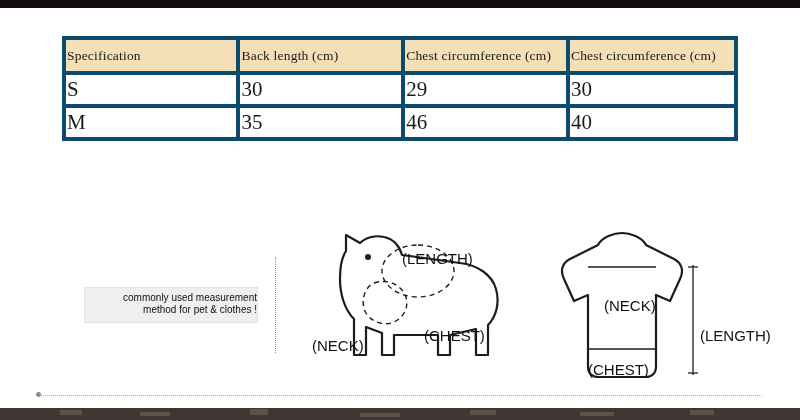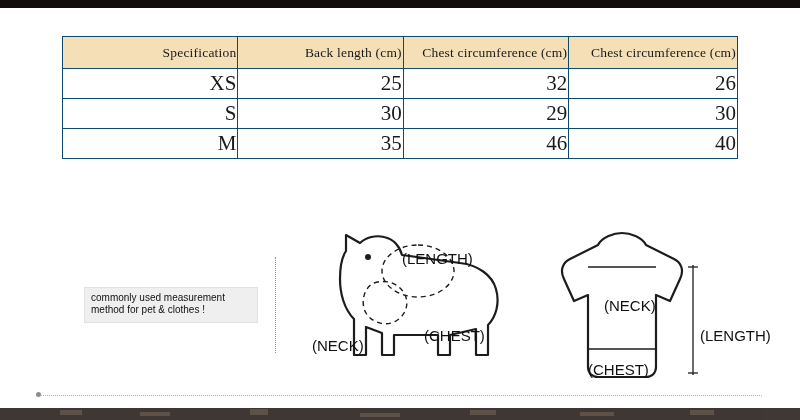--- a/index.html
+++ b/index.html
@@ -45,22 +45,22 @@
   
   .size-table {
     position: absolute;
     left: 62px;
     top: 36px;
     width: 676px;
     border-collapse: collapse;
     table-layout: fixed;
   }
   .size-table th, .size-table td {
-    border: 1px solid #0c4a6e;
-    text-align: right;
+    border: 4px solid #0c4a6e;
+    text-align: left;
     color: #1a1a1a;
     background: #ffffff;
   }
   .size-table thead th {
     background: #f4dfb7;
     font-family: "Liberation Serif", serif;
     font-weight: normal;
     font-size: 13.5px;
     height: 29px;
     letter-spacing: 0.2px;
@@ -94,20 +94,21 @@
     background: #efefef;
     border: 1px solid #e2e2e2;
   }
   .note-box .note-text {
     display: block;
     padding: 4px 0 0 6px;
     font-family: "Liberation Sans", sans-serif;
     font-size: 10px;
     line-height: 12px;
     color: #111111;
+    text-align: right;
   }
 
   .divider-dotted {
     position: absolute;
     left: 275px;
     top: 52px;
     width: 0;
     height: 96px;
     border-left: 1px dotted #8c8c8c;
   }
@@ -168,26 +169,20 @@
   <table class="size-table">
     <thead>
       <tr>
         <th class="col-spec">Specification</th>
         <th class="col-back">Back length (cm)</th>
         <th class="col-chest">Chest circumference (cm)</th>
         <th class="col-neck">Chest circumference (cm)</th>
       </tr>
     </thead>
     <tbody>
-      <tr>
-        <td>XS</td>
-        <td>25</td>
-        <td>32</td>
-        <td>26</td>
-      </tr>
       <tr>
         <td>S</td>
         <td>30</td>
         <td>29</td>
         <td>30</td>
       </tr>
       <tr>
         <td>M</td>
         <td>35</td>
         <td>46</td>

